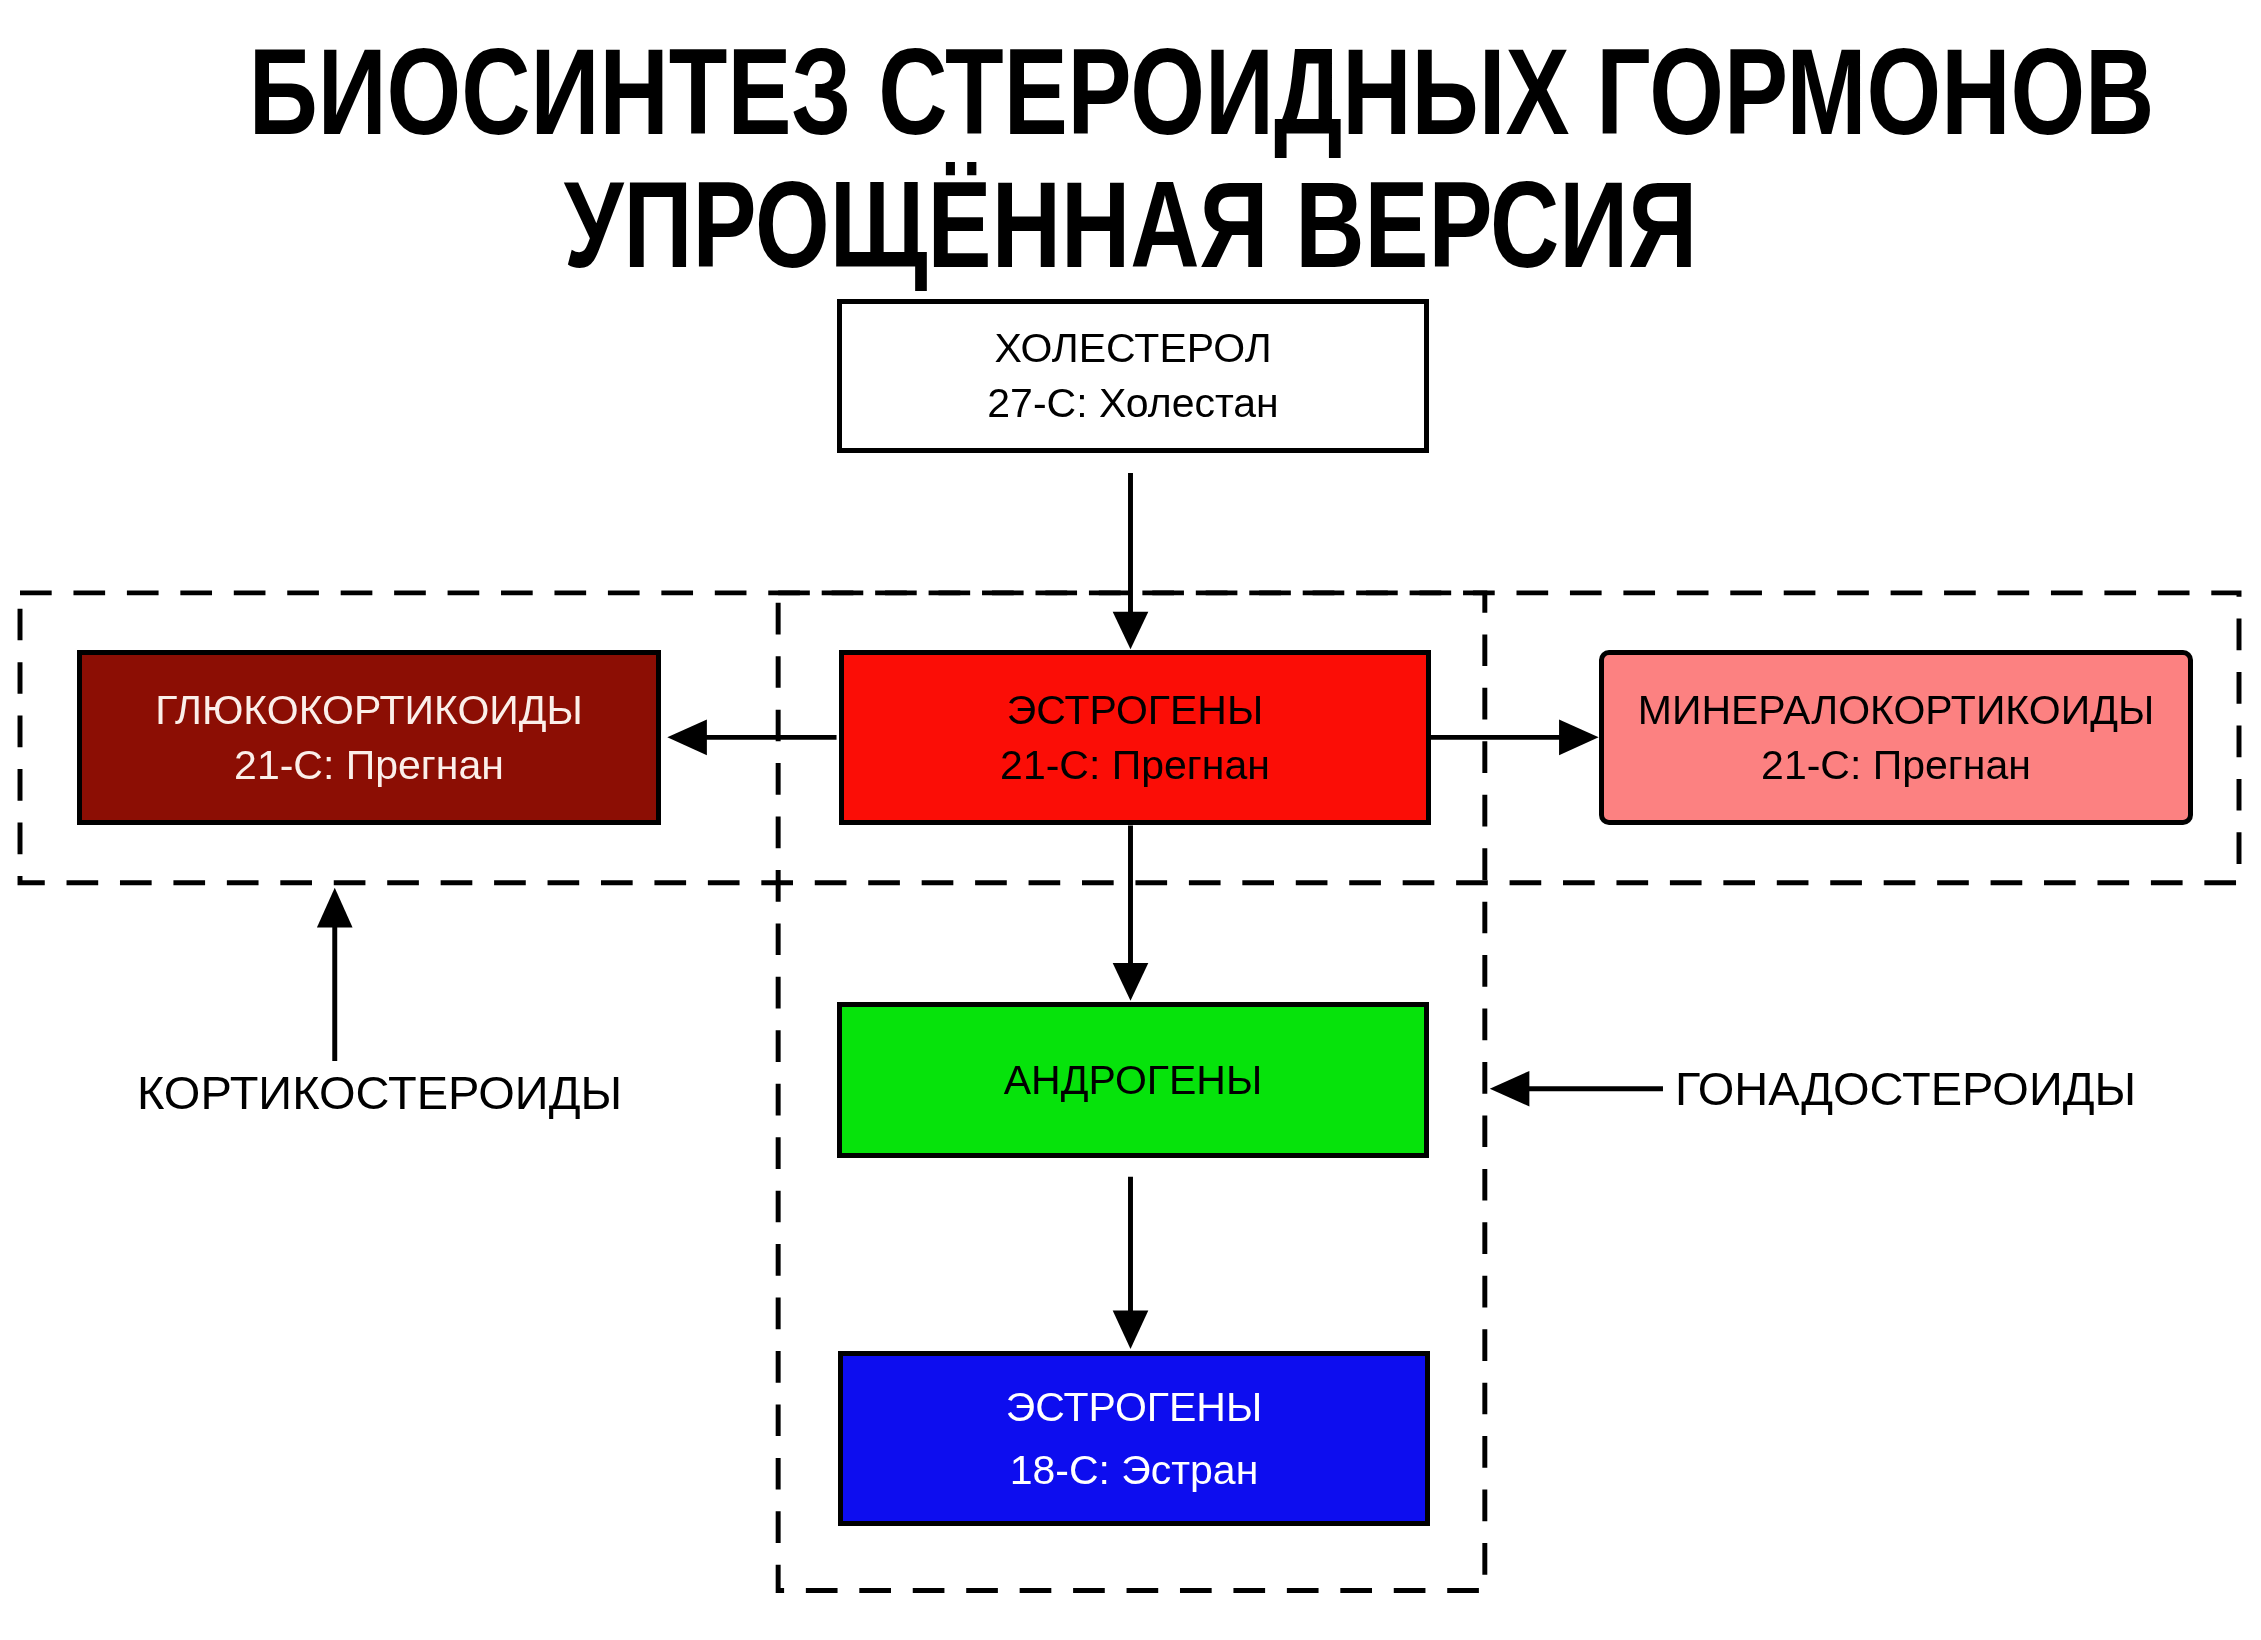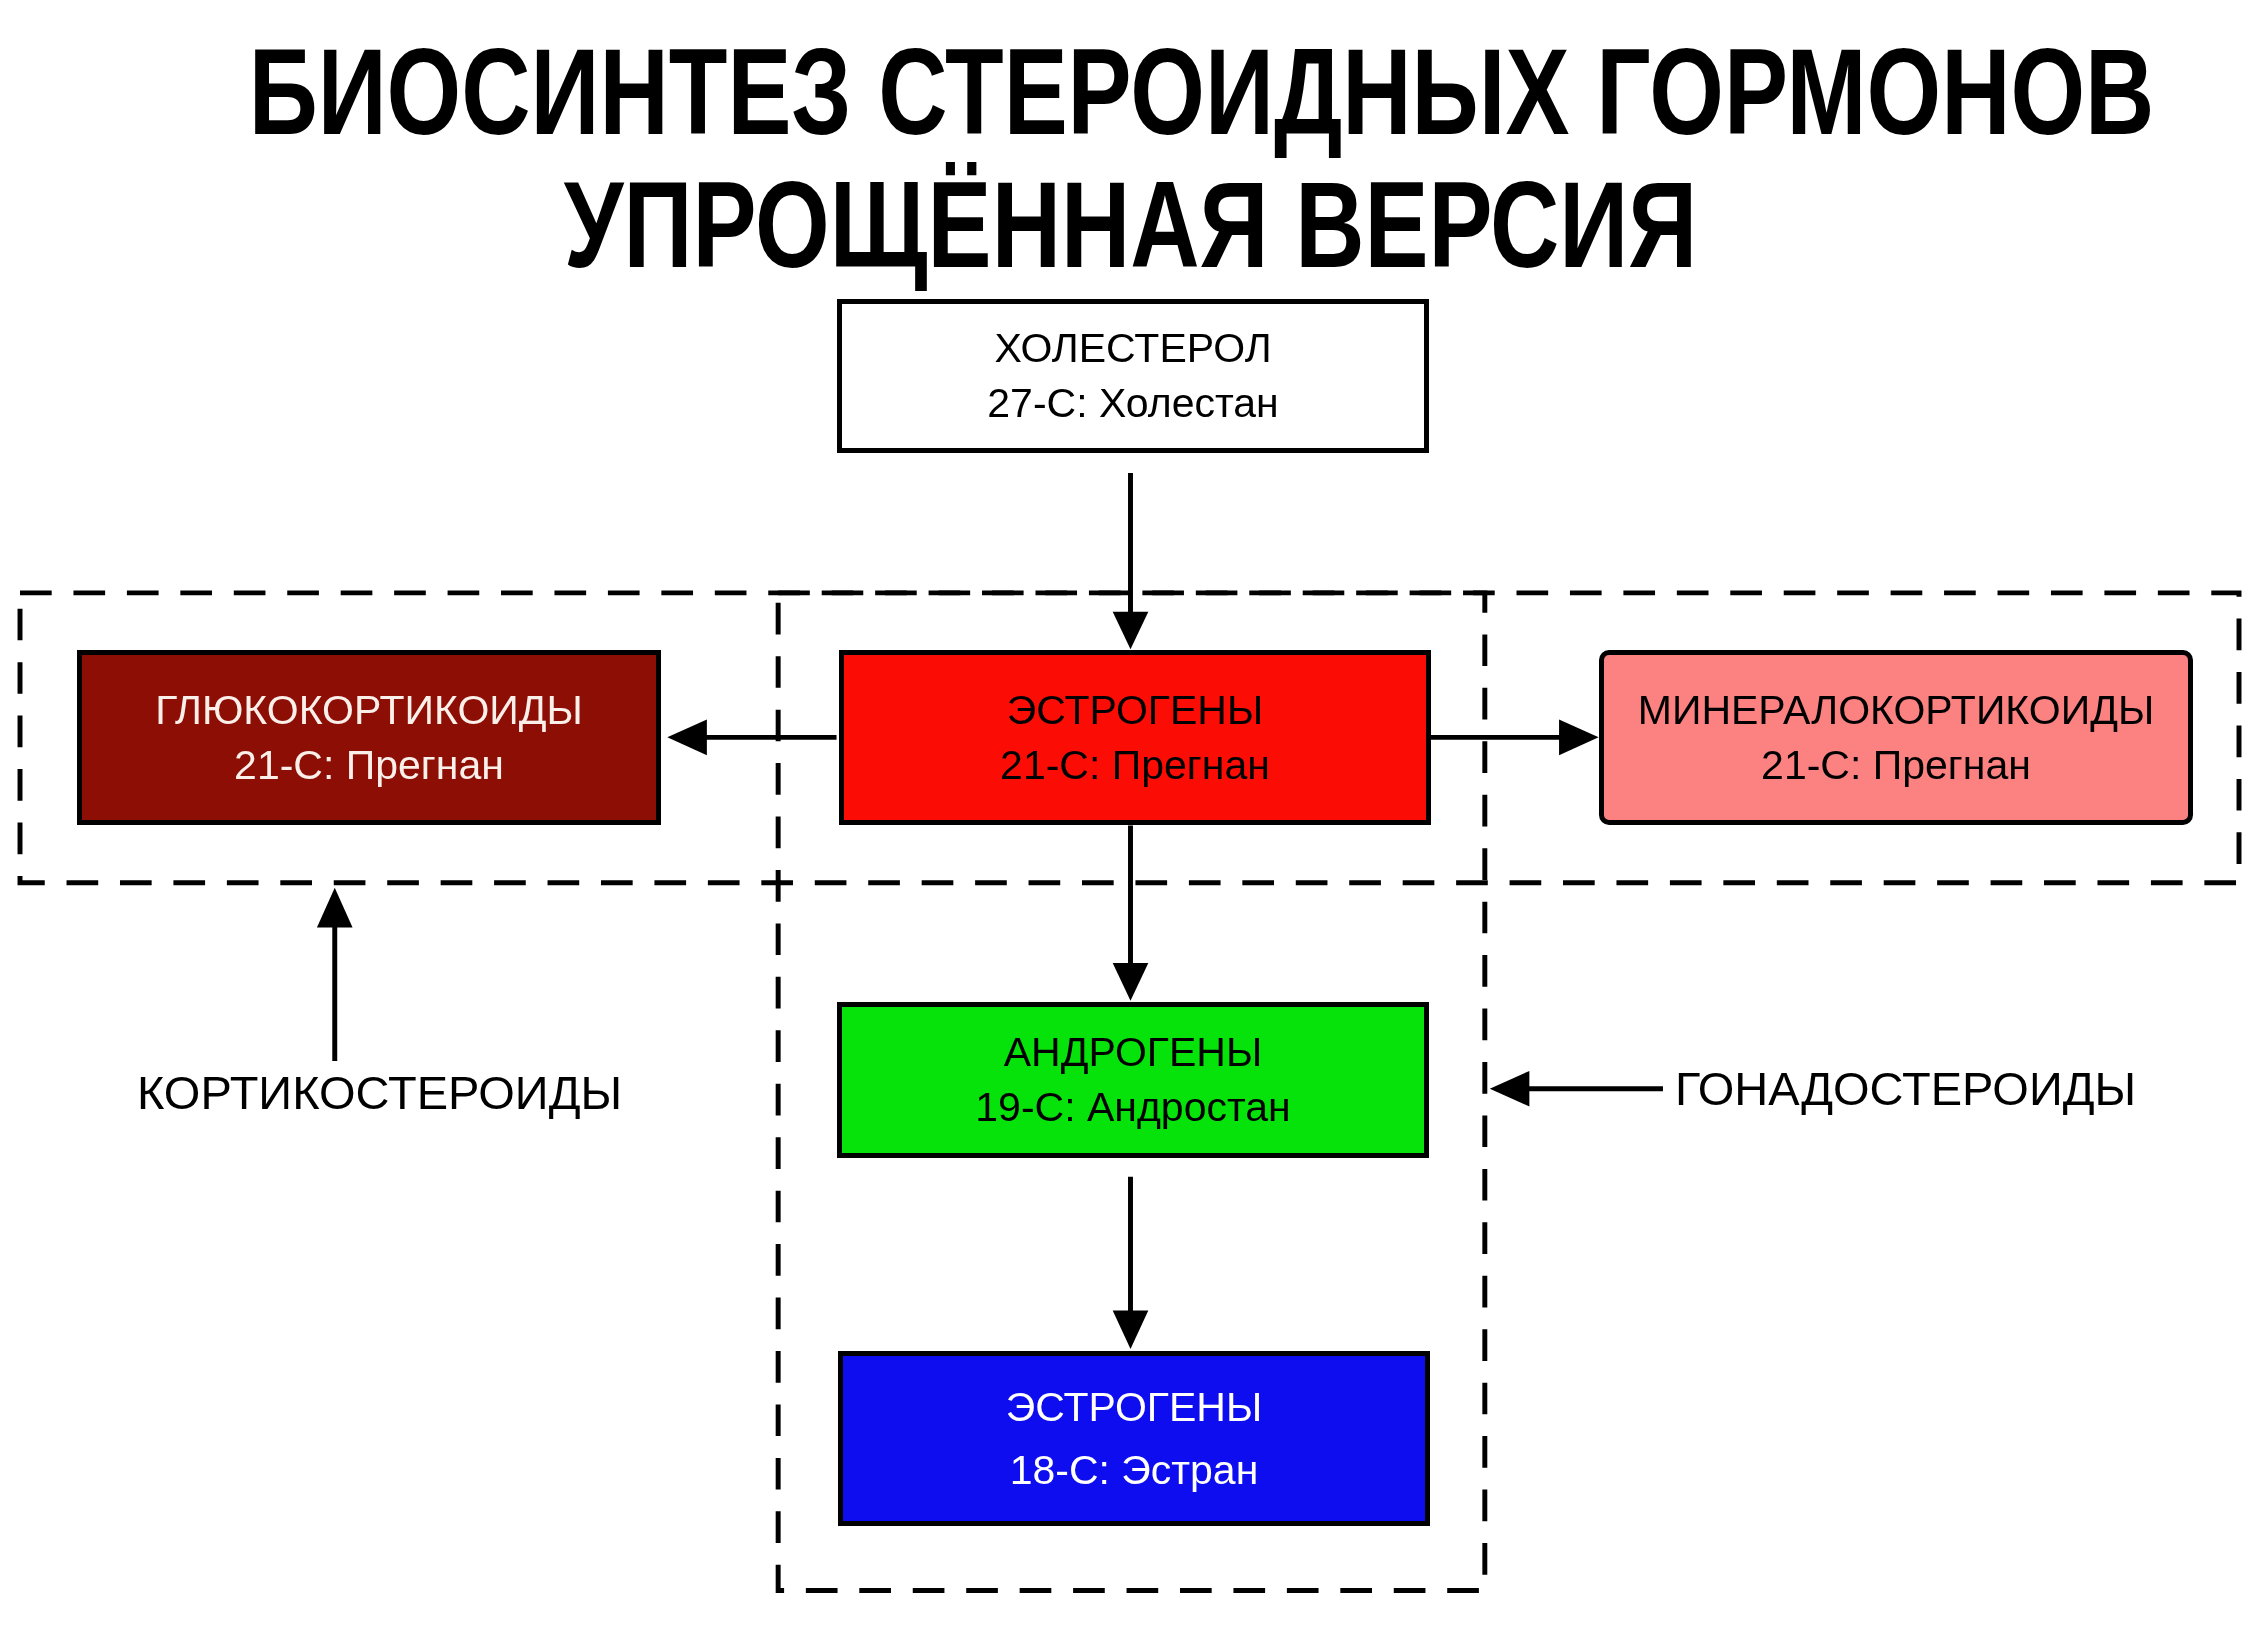--- a/index.html
+++ b/index.html
@@ -123,21 +123,20 @@
     <span class="node-carbon">21-C: Прегнан</span>
   </div>
 
   <div class="node" style="left: 1599px; top: 650px; width: 594px; height: 175px; background: rgb(252, 129, 129); color: rgb(0, 0, 0); border-color: rgb(0, 0, 0); border-radius: 10px;">
     <span class="node-name">МИНЕРАЛОКОРТИКОИДЫ</span>
     <span class="node-carbon">21-C: Прегнан</span>
   </div>
 
   <div class="node" style="left: 837px; top: 1002px; width: 592px; height: 156px; background: rgb(6, 227, 11); color: rgb(0, 0, 0); border-color: rgb(0, 0, 0); justify-content: center;">
     <span class="node-name">АНДРОГЕНЫ</span>
-    <span class="node-carbon">19-C: Андростан</span>
   </div>
 
   <div class="node" style="left: 838px; top: 1351px; width: 592px; height: 175px; background: rgb(13, 13, 239); color: rgb(255, 255, 255); border-color: rgb(0, 0, 0); gap: 8px;">
     <span class="node-name">ЭСТРОГЕНЫ</span>
     <span class="node-carbon">18-C: Эстран</span>
   </div>
 
   <div class="side-label" style="left:1675px; top:1061px;">ГОНАДОСТЕРОИДЫ</div>
   <div class="side-label centered" style="left:137px; top:1065px; width:396px;">КОРТИКОСТЕРОИДЫ</div>
 

